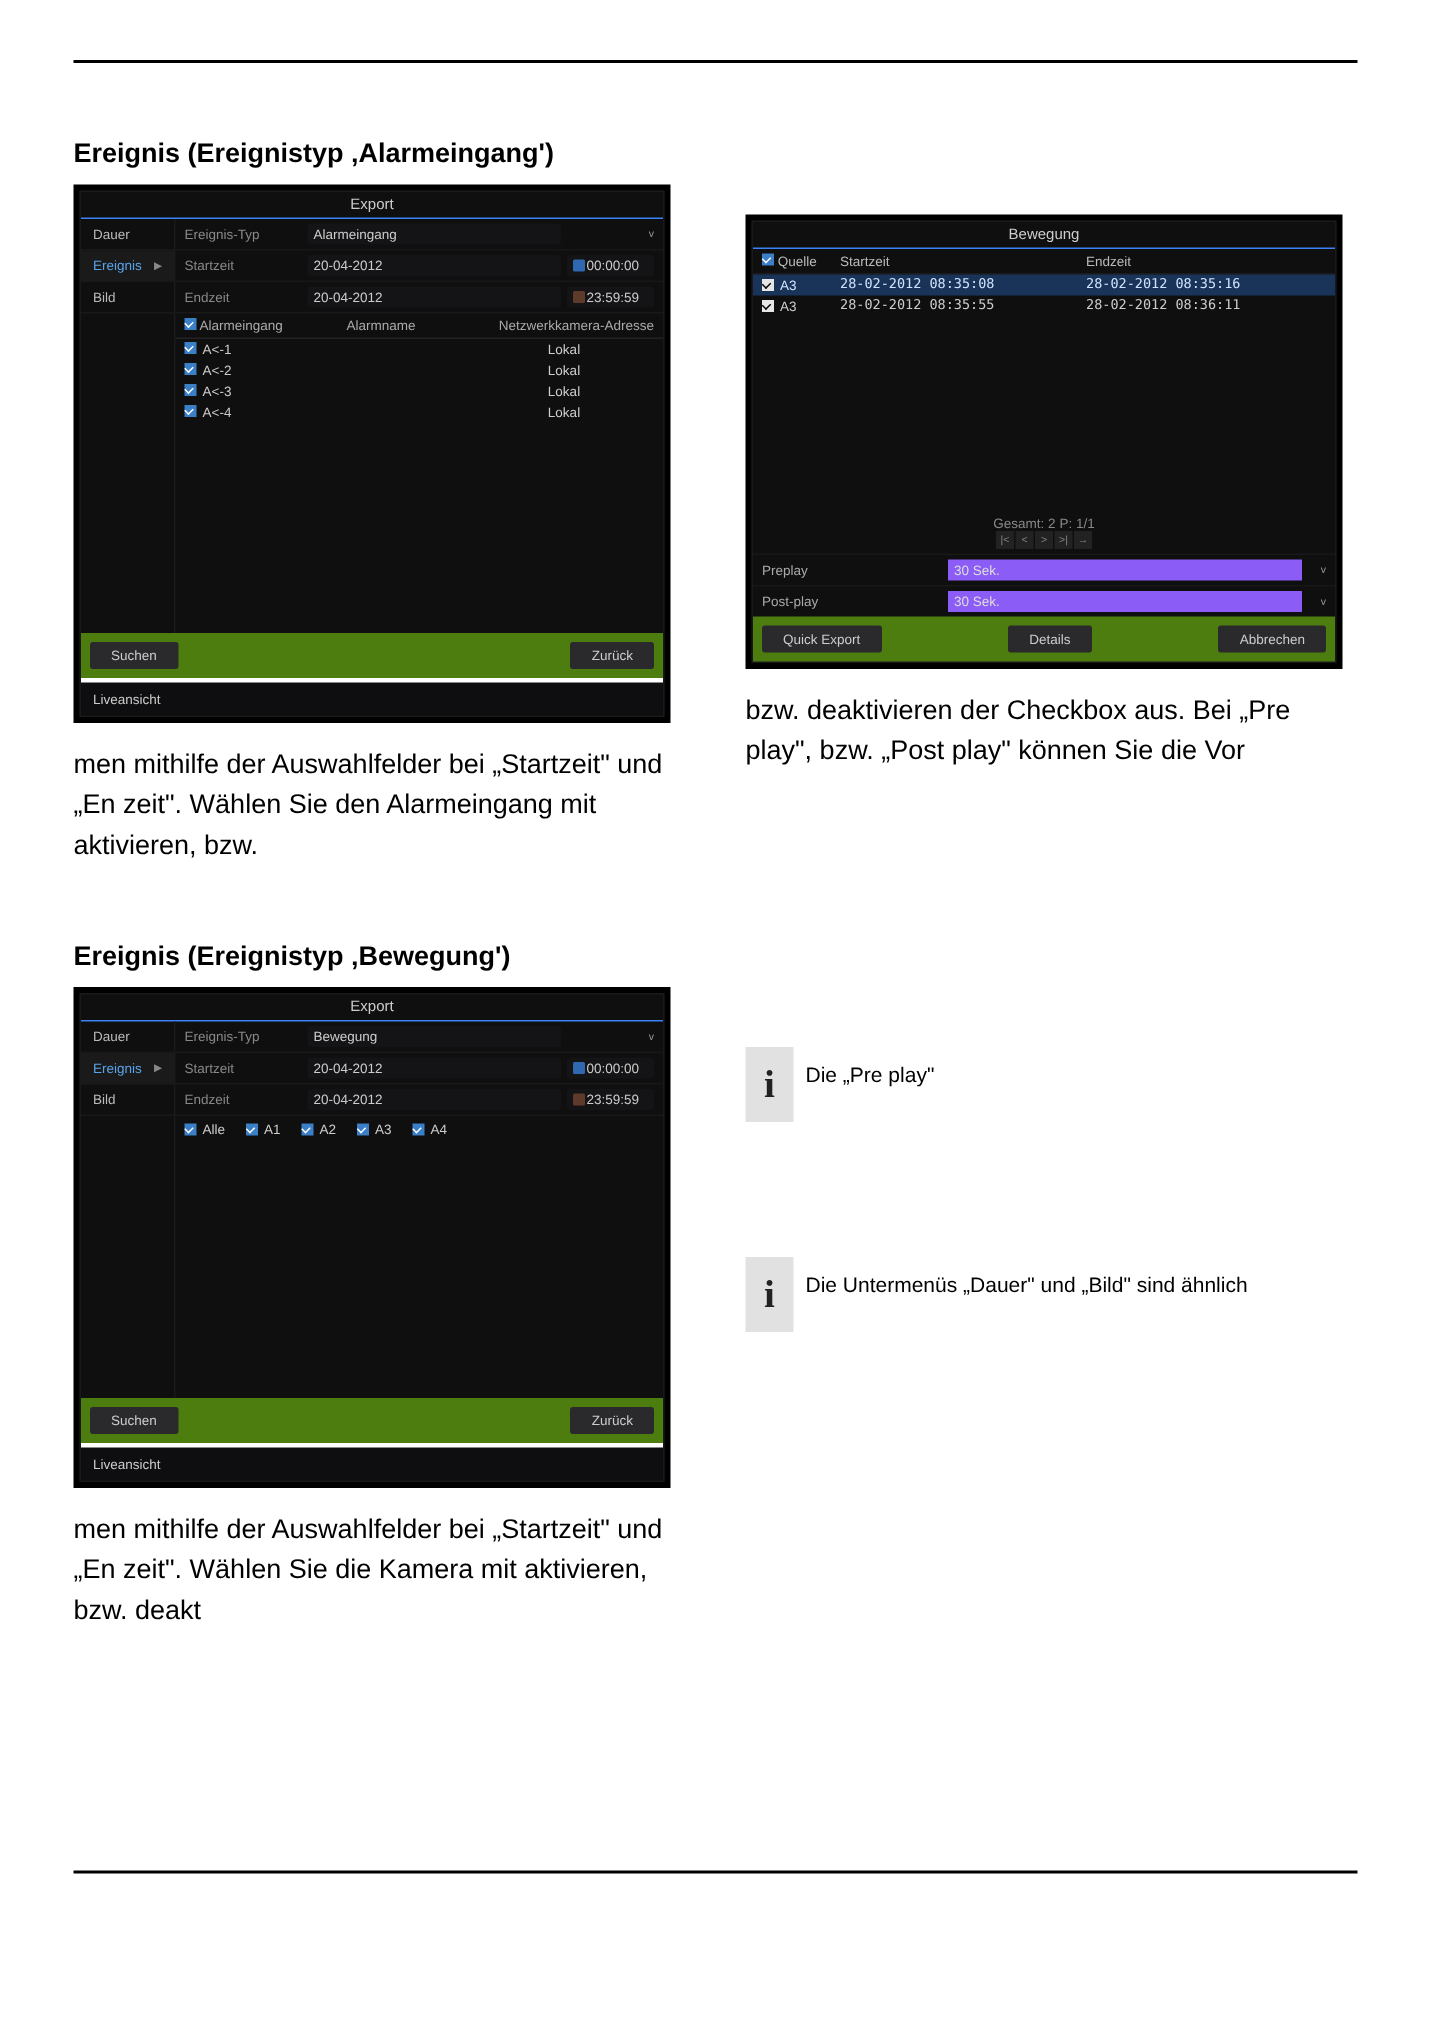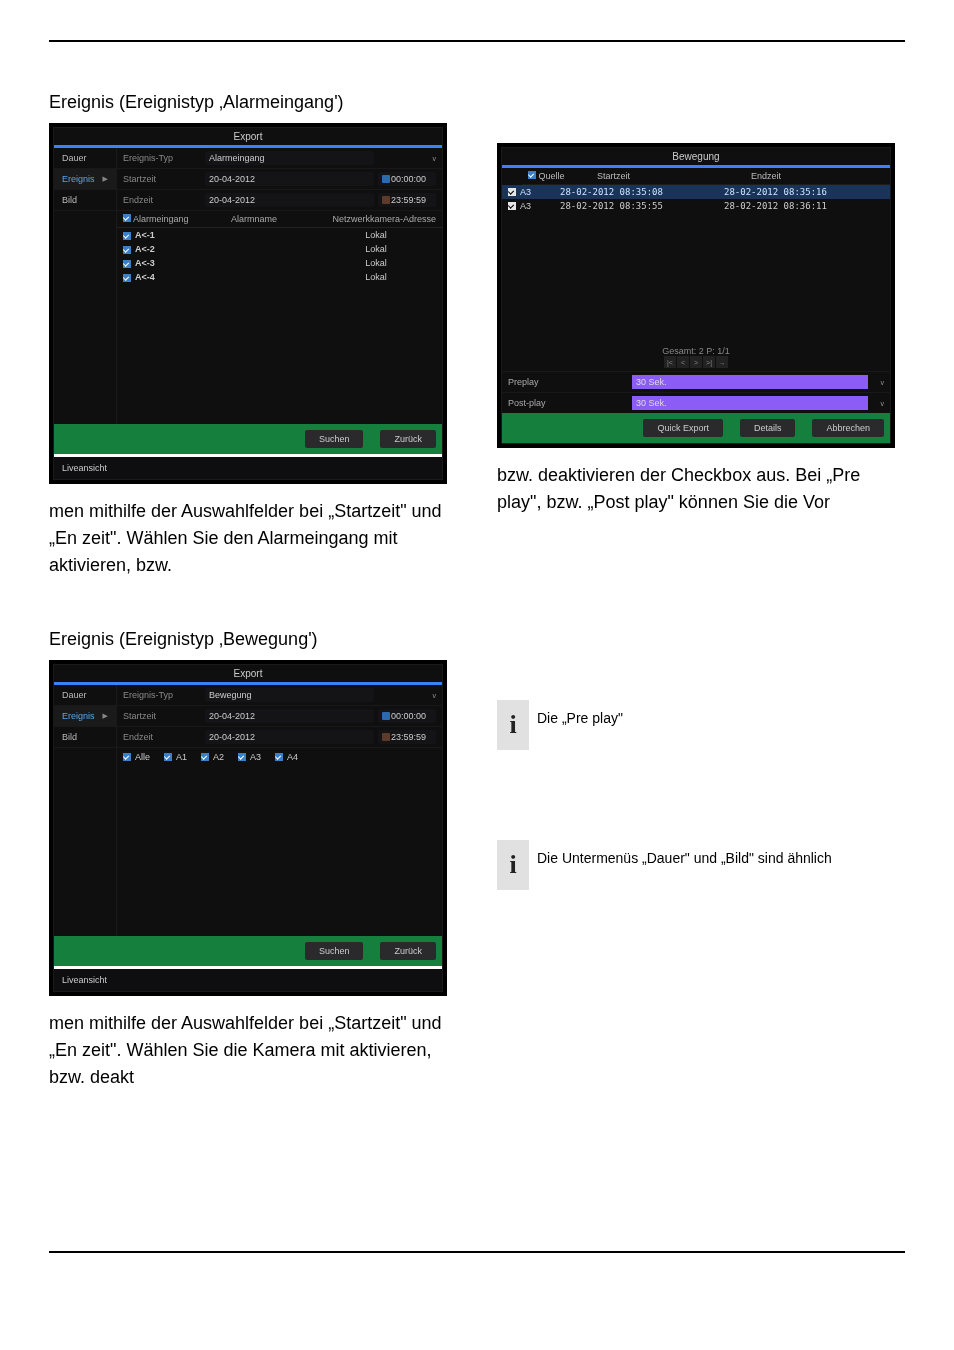--- a/index.html
+++ b/index.html
@@ -15,21 +15,21 @@
     border-top: 2px solid #000;
     margin: 0 0 50px 0;
   }
   .bottom-rule {
     border: none;
     border-top: 2px solid #000;
     margin: 40px 0 0 0;
   }
   h2.section-title {
     font-size: 18px;
-    font-weight: normal;
+    font-weight: bold;
     margin: 0 0 10px 0;
   }
   .two-col {
     display: flex;
     gap: 40px;
   }
   .col {
     flex: 1 1 0;
     width: 50%;
   }
@@ -44,21 +44,21 @@
   }
   .ui-inner {
     background: #0f0f10;
     border: 1px solid #1a1a1a;
   }
   .ui-title {
     text-align: center;
     color: #ccc;
     font-size: 10px;
     padding: 3px 0;
-    border-bottom: 3px solid #3b82f6;
+    border-bottom: 1px solid #3b82f6;
   }
   .ui-body {
     display: flex;
   }
   .sidebar {
     width: 62px;
     border-right: 1px solid #1a1a1a;
   }
   .side-item {
     padding: 5px 8px;
@@ -121,21 +121,21 @@
   }
   .grid-head .c1 { width: 100px; }
   .grid-head .c2 { flex: 1; }
   .grid-head .c3 { width: 120px; text-align: right; }
   .grid-row {
     display: flex;
     padding: 2px 6px;
     color: #ccc;
     gap: 8px;
   }
-  .grid-row .c1 { width: 100px; display: flex; align-items: flex-end; gap: 4px; font-weight: bold; }
+  .grid-row .c1 { width: 100px; display: flex; align-items: flex-start; gap: 4px; }
   .grid-row .c2 { flex: 1; }
   .grid-row .c3 { width: 120px; text-align: center; }
   .cb {
     width: 8px; height: 8px;
     background: #3b7fc7;
     display: inline-block;
     position: relative;
   }
   .cb::after {
     content: "";
@@ -150,24 +150,24 @@
     background: #e6e6e6;
   }
   .cb.white::after {
     border-color: #000;
   }
   .spacer {
     height: 140px;
   }
   .btn-row {
     display: flex;
-    justify-content: flex-end;
-    gap: 17px;
+    justify-content: space-between;
+    gap: 4px;
     padding: 6px;
-    background: #15803d;
+    background: #4d7c0f;
   }
   .ui-btn {
     background: #2a2a2c;
     color: #ccc;
     padding: 4px 14px;
     font-size: 9px;
     border-radius: 2px;
   }
 
   
@@ -181,22 +181,21 @@
 
   
   .res-panel .ui-title { }
   .res-head {
     display: grid;
     grid-template-columns: 48px 1fr 1fr;
     padding: 3px 6px;
     color: #bbb;
     border-bottom: 1px solid #1c1c1c;
     align-items: center;
-    gap: 21px;
-    margin-left: 20px;
+    gap: 4px;
   }
   .res-row {
     display: grid;
     grid-template-columns: 48px 1fr 1fr;
     padding: 2px 6px;
     color: #ccc;
     align-items: center;
     gap: 4px;
   }
   .res-row.sel {

